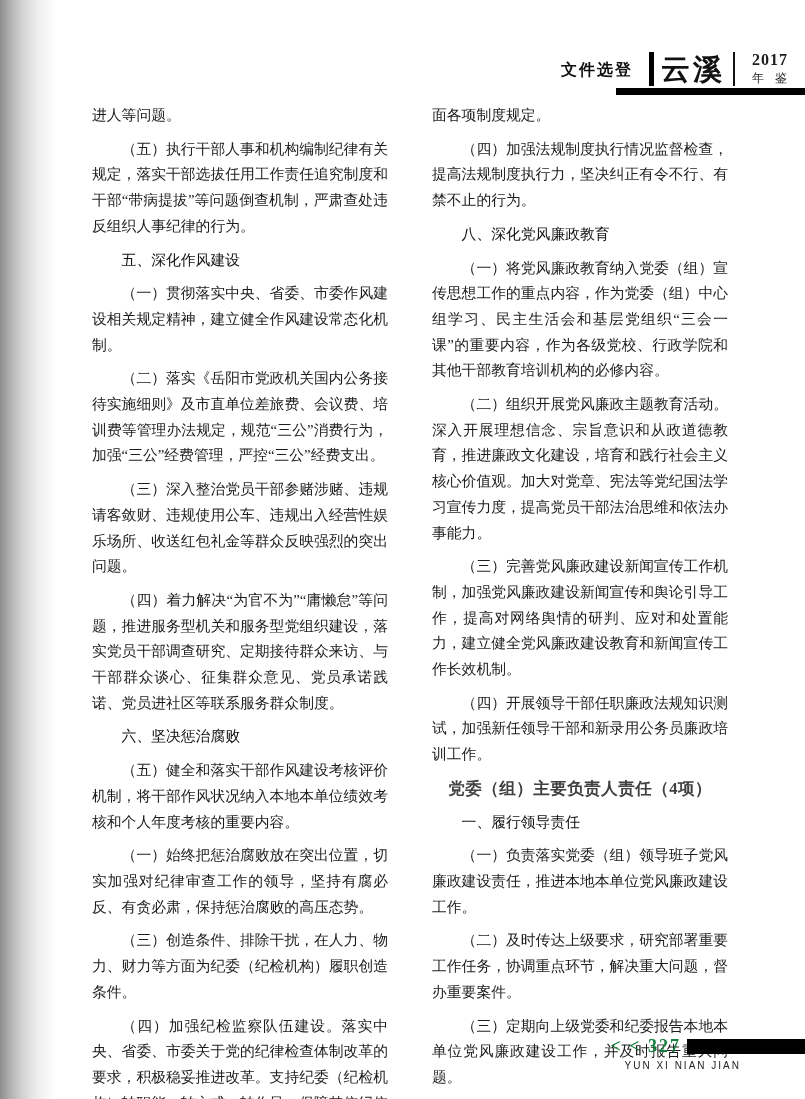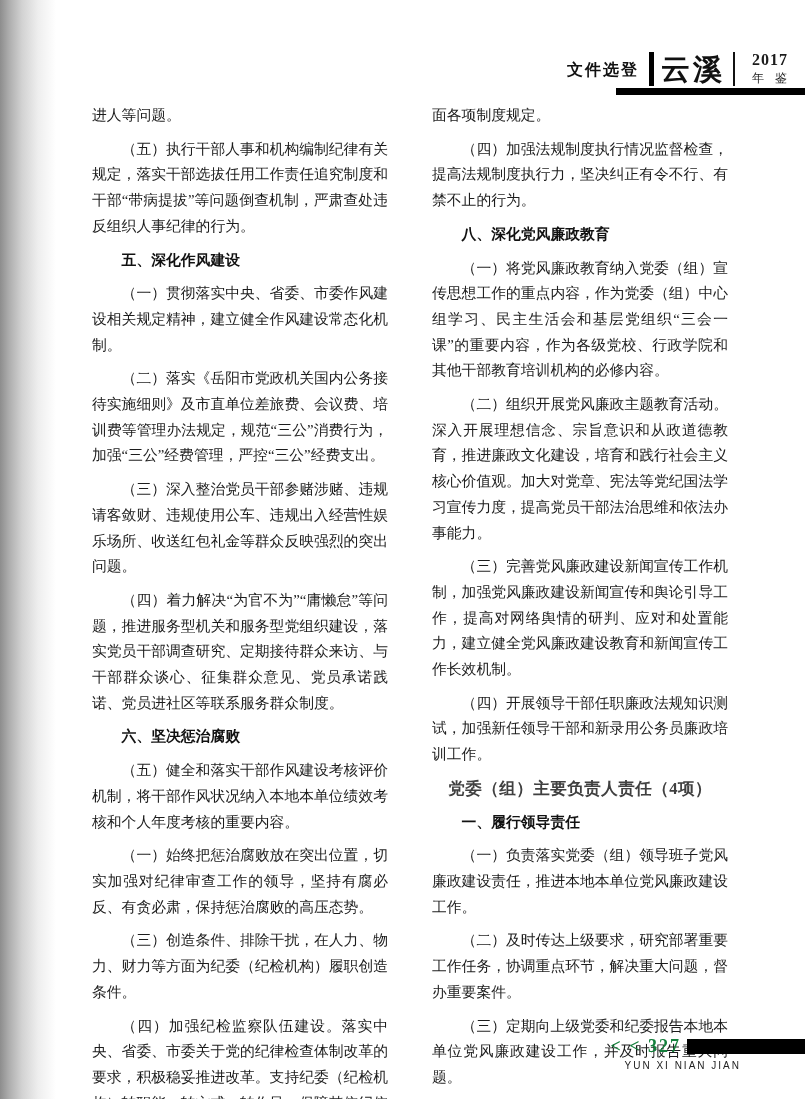--- a/index.html
+++ b/index.html
@@ -21,21 +21,21 @@
   }
 
   
   .header { position:absolute; top:48px; left:0; right:0; height:50px; }
   .header-row {
     position:absolute; right:14px; top:0;
     display:flex; align-items:flex-end; height:38px;
   }
   .section-label {
     font-weight:bold; font-size:16px; letter-spacing:2px;
-    padding-bottom:5px; margin-right:10px; color:#111;
+    padding-bottom:5px; margin-right:16px; color:#111;
   }
   .logo-bar { width:5px; height:34px; background:#000; margin-right:7px; }
   .logo-title {
     font-size:29px; font-weight:bold; letter-spacing:3px;
     line-height:1; padding:0 8px 2px 0; color:#111;
   }
   .logo-divider { width:2px; height:34px; background:#111; }
   .logo-year { display:flex; flex-direction:column; align-items:flex-start; padding:0 0 1px 17px; }
   .logo-year .year { font-size:16px; font-weight:bold; letter-spacing:1px; line-height:18px; }
   .logo-year .suffix { font-size:12px; letter-spacing:4px; line-height:14px; margin-top:2px; }
@@ -43,21 +43,21 @@
 
   
   .content {
     position:absolute; top:95px; left:84px;
     display:flex; gap:28px;
     text-align:justify; text-justify:inter-ideograph;
   }
   .col { width:312px; font-size:14.8px; line-height:25.7px; }
   .para { margin:8px; text-indent:2em; }
   .para.body-flush { text-indent:0; }
-  .para.h2 { font-weight:bold; color:#111; }
+  .para.h2 { font-weight:normal; color:#111; }
   .para.h1 {
     font-weight:bold; font-size:16.5px; text-indent:0;
     text-align:center; letter-spacing:0.5px; color:#404040;
   }
 
   
   .footer { position:absolute; top:1036px; right:0; width:260px; }
   .footer-row { display:flex; align-items:center; justify-content:flex-end; }
   .page-num {
     font-size:18px; font-weight:bold; letter-spacing:2px;

